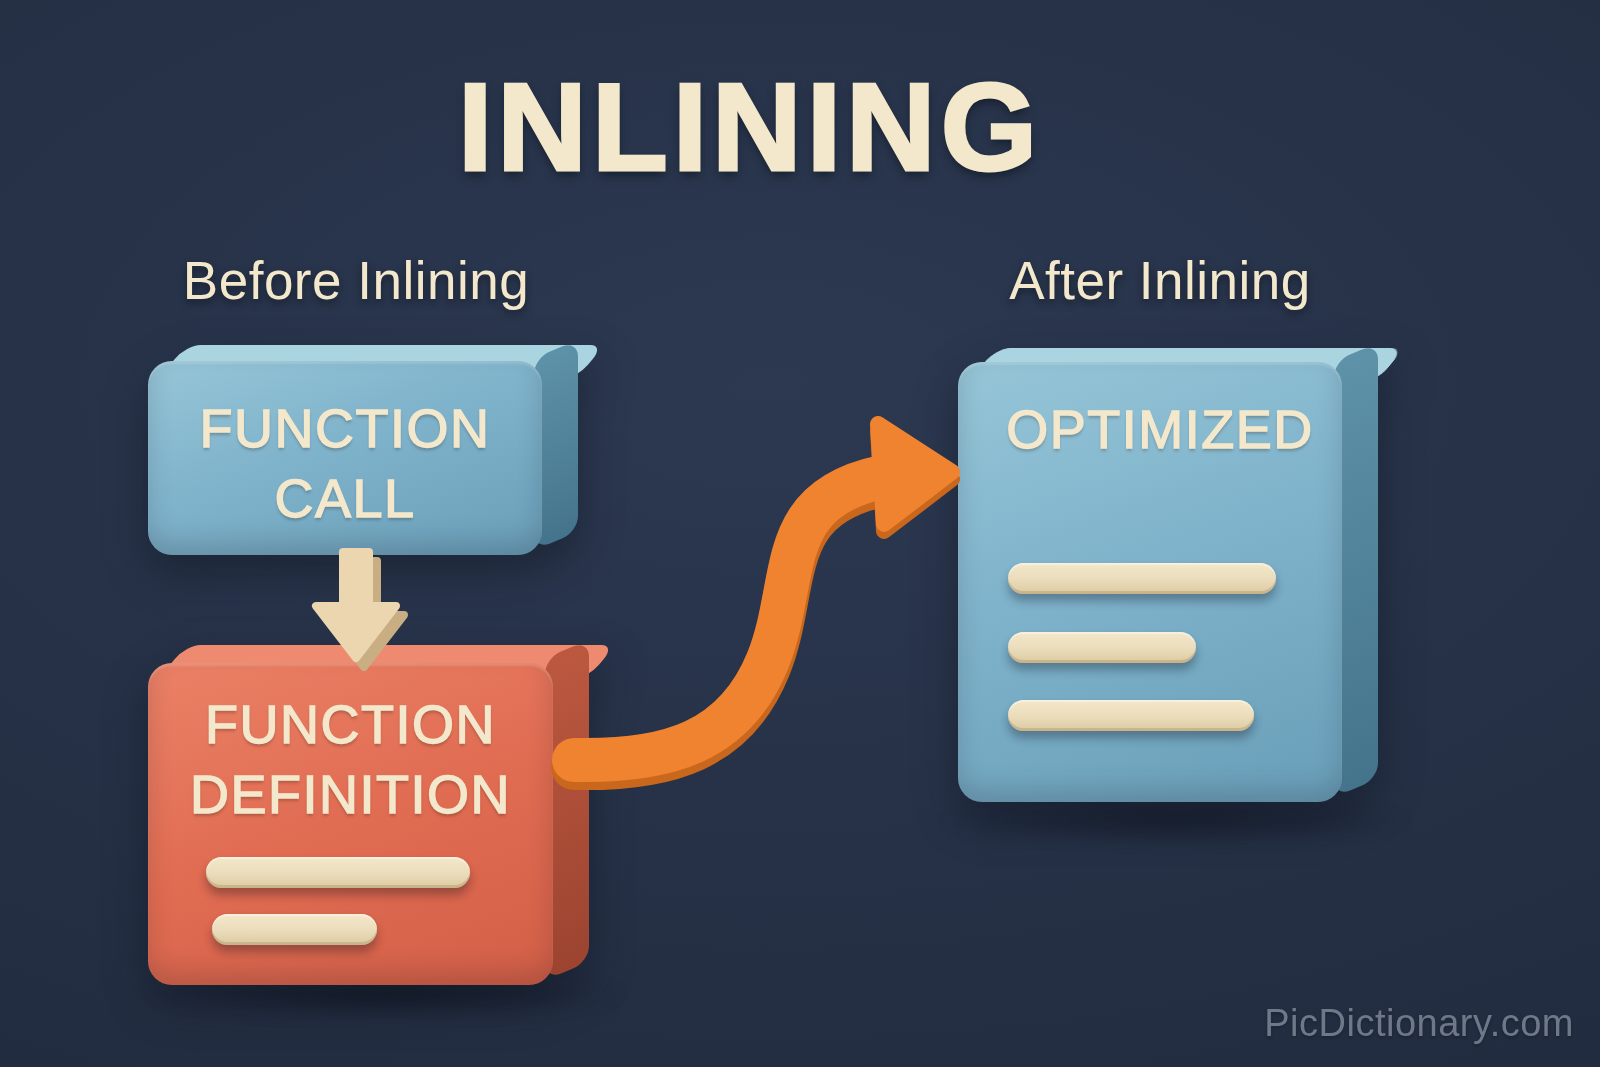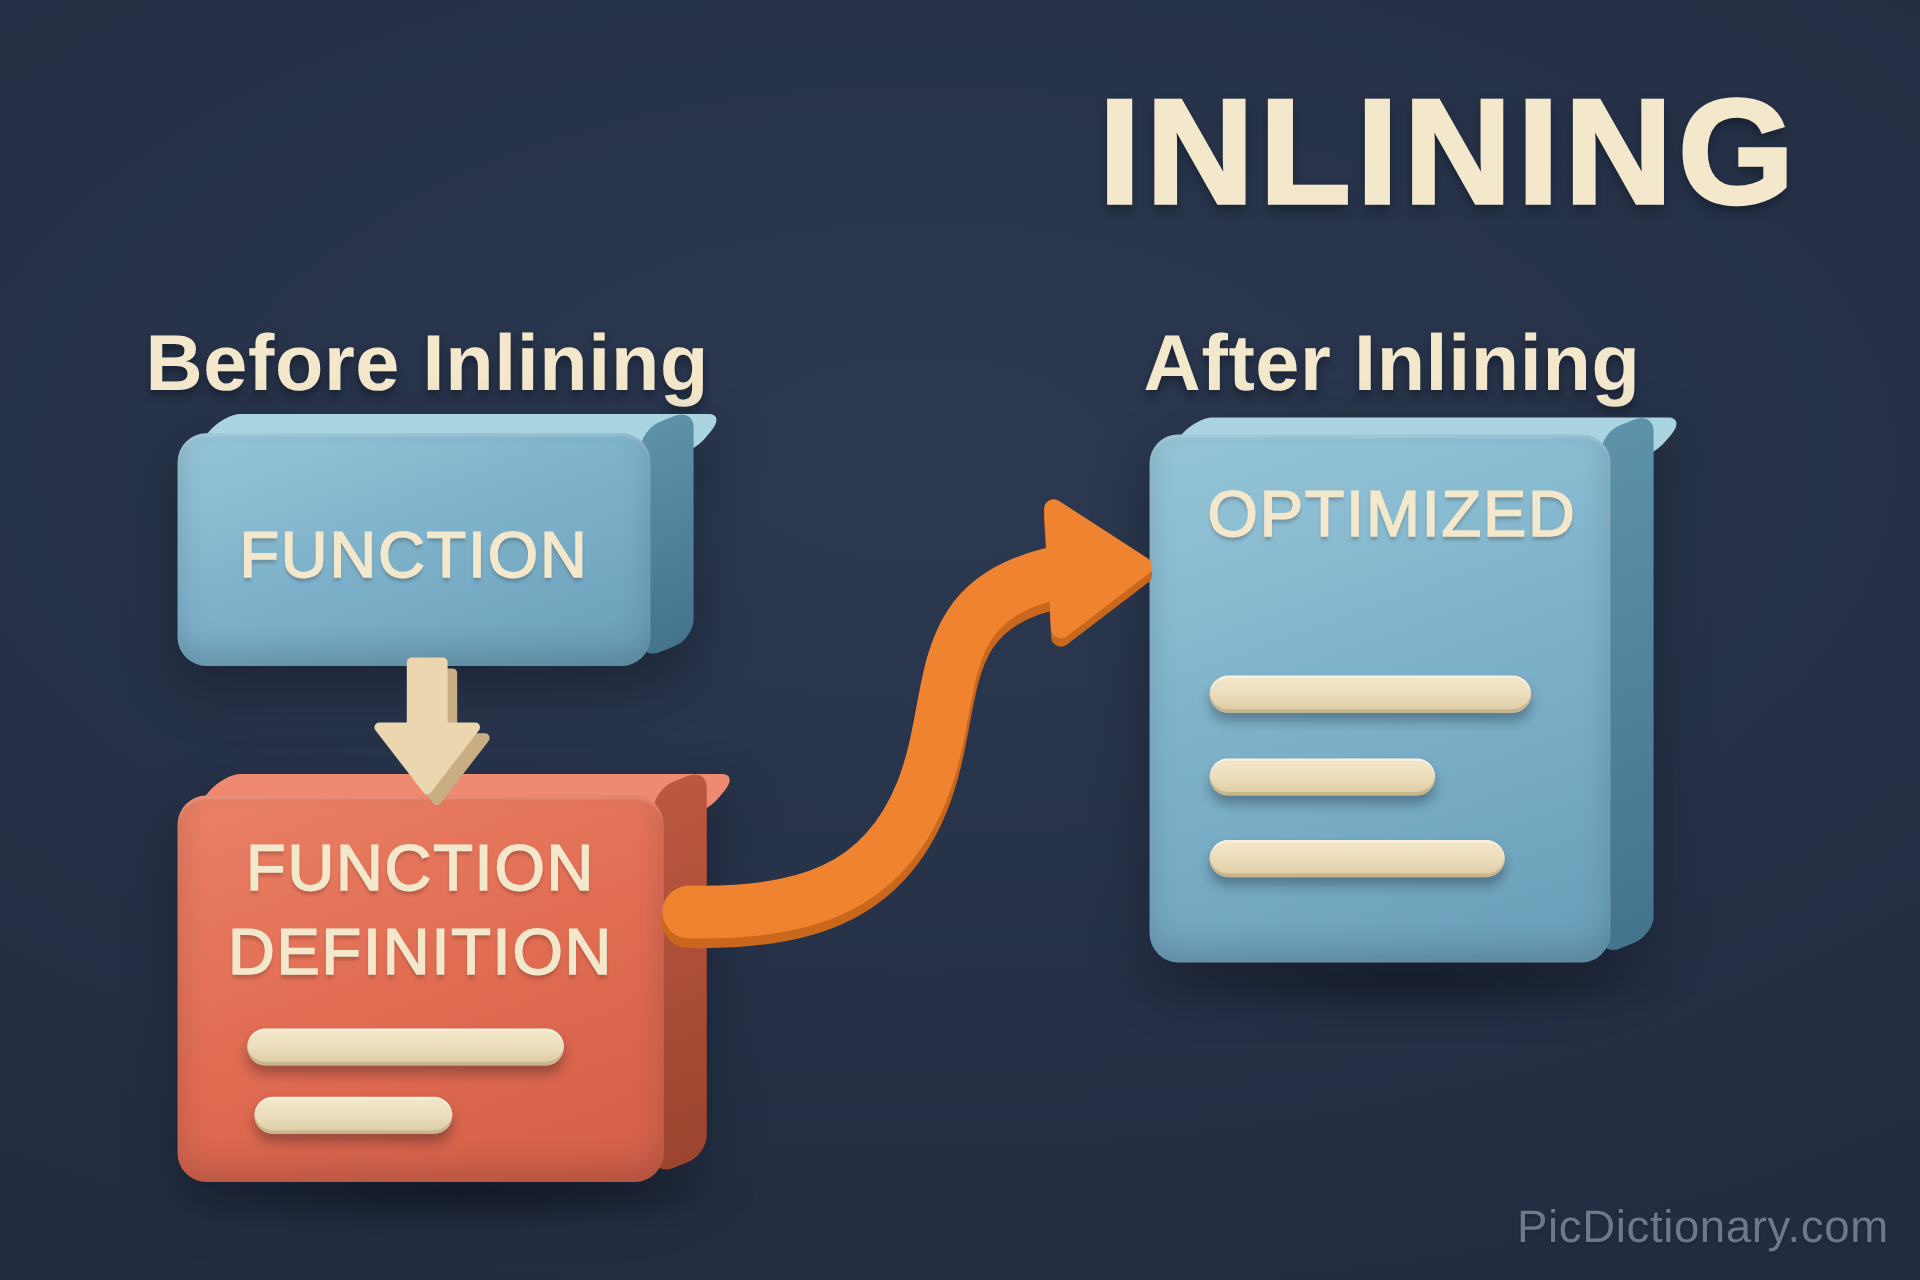--- a/index.html
+++ b/index.html
@@ -23,30 +23,30 @@
     position:relative;
     width:1600px;height:1067px;
     overflow:hidden;
     font-family:"Liberation Sans","DejaVu Sans",sans-serif;
     background:radial-gradient(120% 95% at 48% 36%, #2C3951 0%, var(--background,#263147) 45%, #20293B 100%);
   }
 
   
   .main-title{
     position:absolute;top:56px;left:0;width:1500px;
-    text-align:right;
+    text-align:center;
     font-size:124px;font-weight:700;letter-spacing:5px;
     color:var(--cream-text,#F4E8CC);
     -webkit-text-stroke:3px var(--cream-text,#F4E8CC);
     text-shadow:0 5px 10px rgba(10,14,24,.55);
   }
   .col-label{
-    position:absolute;top:264px;
+    position:absolute;top:250px;
     transform:translateX(-50%);
-    font-size:66px;font-weight:700;letter-spacing:.5px;
+    font-size:53px;font-weight:400;letter-spacing:.5px;
     color:var(--cream-text,#F4E8CC);
     text-shadow:0 4px 7px rgba(10,14,24,.5);
     white-space:nowrap;
   }
   .col-label.before{left:356px;}
   .col-label.after{left:1160px;}
 
   
   .box3d{position:absolute;filter:drop-shadow(0 18px 22px rgba(8,12,20,.38));}
   .b3-top{
@@ -139,20 +139,21 @@
   <div class="main-title">INLINING</div>
   <div class="col-label before">Before Inlining</div>
   <div class="col-label after">After Inlining</div>
 
   <div class="box3d blue box-fc">
     <div class="b3-top"></div>
     <div class="b3-side"></div>
     <div class="b3-face">
       <div class="box-text">
         <span>FUNCTION</span>
+        <span>CALL</span>
       </div>
     </div>
   </div>
 
   <div class="box3d red box-fd">
     <div class="b3-top"></div>
     <div class="b3-side"></div>
     <div class="b3-face">
       <div class="box-text">
         <span>FUNCTION</span>

